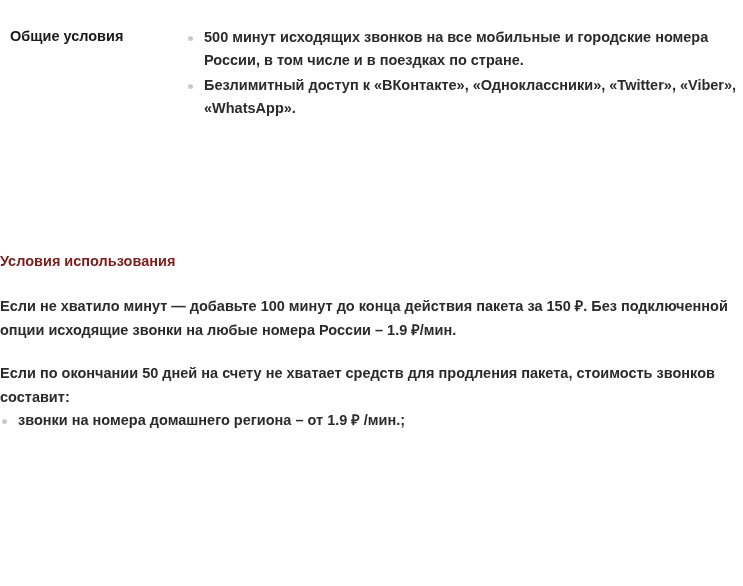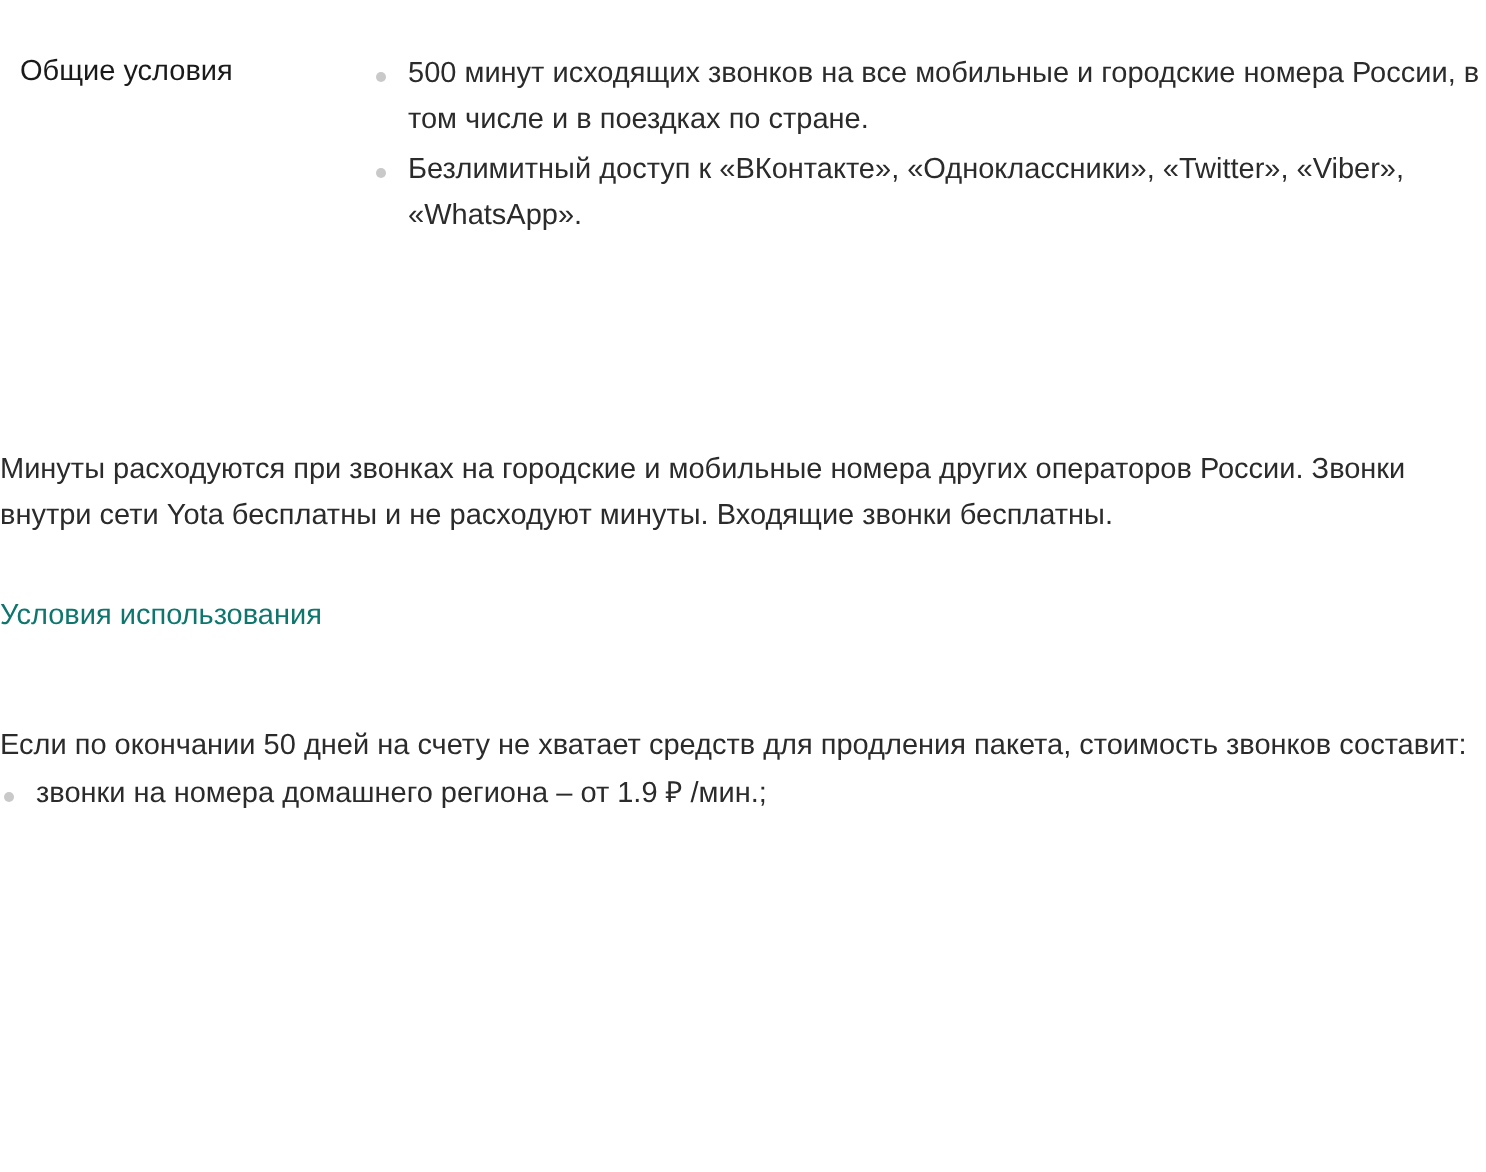--- a/index.html
+++ b/index.html
@@ -24,30 +24,31 @@
     display: flex;
     align-items: flex-start;
   }
   .section-label {
     width: 186px;
     flex: 0 0 186px;
     box-sizing: border-box;
     padding-left: 10px;
     padding-right: 6px;
     font-size: 14.5px;
-    font-weight: normal;
+    font-weight: bold;
     color: #1a1a1a;
     line-height: 1.45;
   }
   .section-body {
     flex: 1 1 auto;
     box-sizing: border-box;
     font-size: 14.5px;
     line-height: 1.62;
     color: #2b2b2b;
+    font-weight: bold;
   }
   ul.bullets {
     list-style: none;
     margin: 0;
     padding: 0;
   }
   ul.bullets > li {
     position: relative;
     padding-left: 18px;
     margin: 0 0 1px 0;
@@ -59,21 +60,21 @@
     top: 10px;
     width: 5px;
     height: 5px;
     border-radius: 50%;
     background: #c9c9c9;
   }
   .para {
     margin: 0;
   }
   .subheading {
-    color: #0f766e;
+    color: #7f1d1d;
     font-size: 14.5px;
     line-height: 1.6;
   }
   #section-general {
     padding-top: 26px;
   }
   #section-general .section-label {
     padding-top: 0px;
   }
   #section-minutes {
@@ -93,24 +94,24 @@
     <div class="section-body">
       <ul class="bullets">
         <li>500 минут исходящих звонков на все мобильные и городские номера России, в том числе и в поездках по стране.</li>
         <li>Безлимитный доступ к «ВКонтакте», «Одноклассники», «Twitter», «Viber», «WhatsApp».</li>
       </ul>
     </div>
   </div>
 
   <div class="section" id="section-minutes">
     <div class="section-body">
-      <p class="para">Минуты расходуются при звонках на городские и мобильные номера других операторов России. Звонки внутри сети Yota бесплатны и не расходуют минуты. Входящие звонки бесплатны.</p>
       <div class="gap-lg"></div>
       <div class="subheading">Условия использования</div>
       <div class="gap-md"></div>
+      <p class="para">Если не хватило минут — добавьте 100 минут до конца действия пакета за 150 ₽. Без подключенной опции исходящие звонки на любые номера России – 1.9 ₽/мин.</p>
       <div class="gap-sm"></div>
       <p class="para">Если по окончании 50 дней на счету не хватает средств для продления пакета, стоимость звонков составит:</p>
       <ul class="bullets">
         <li>звонки на номера домашнего региона – от 1.9 ₽ /мин.;</li>
 
       </ul>
     </div>
   </div>
 
 </div>

